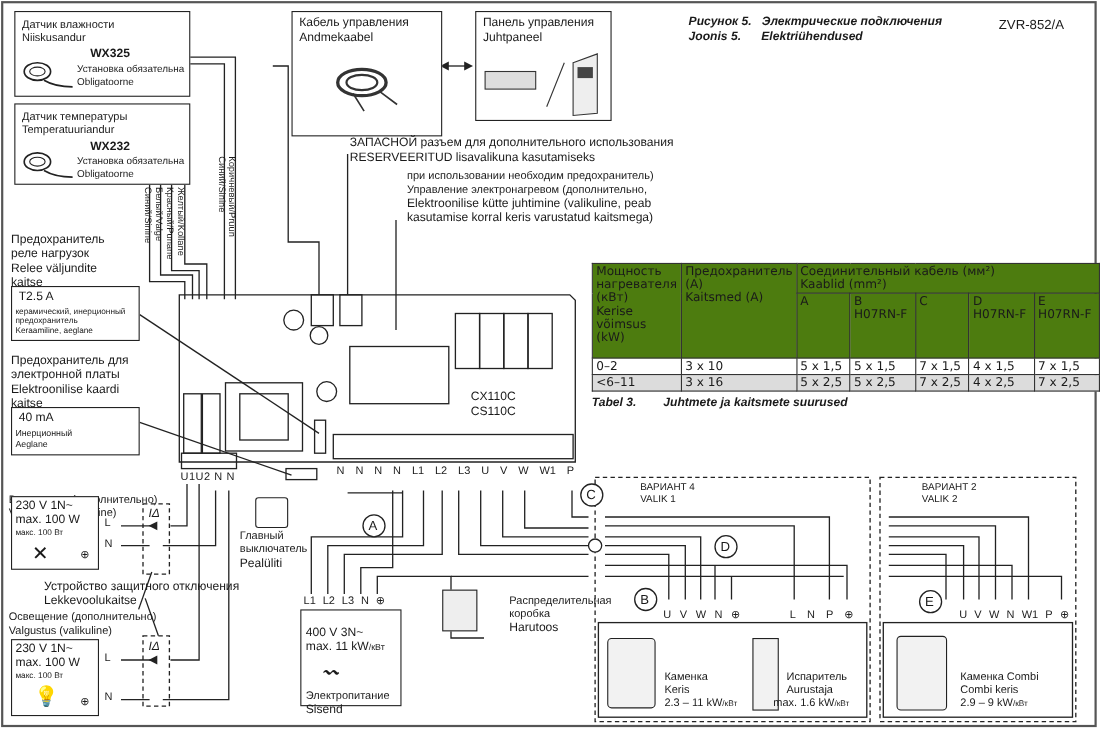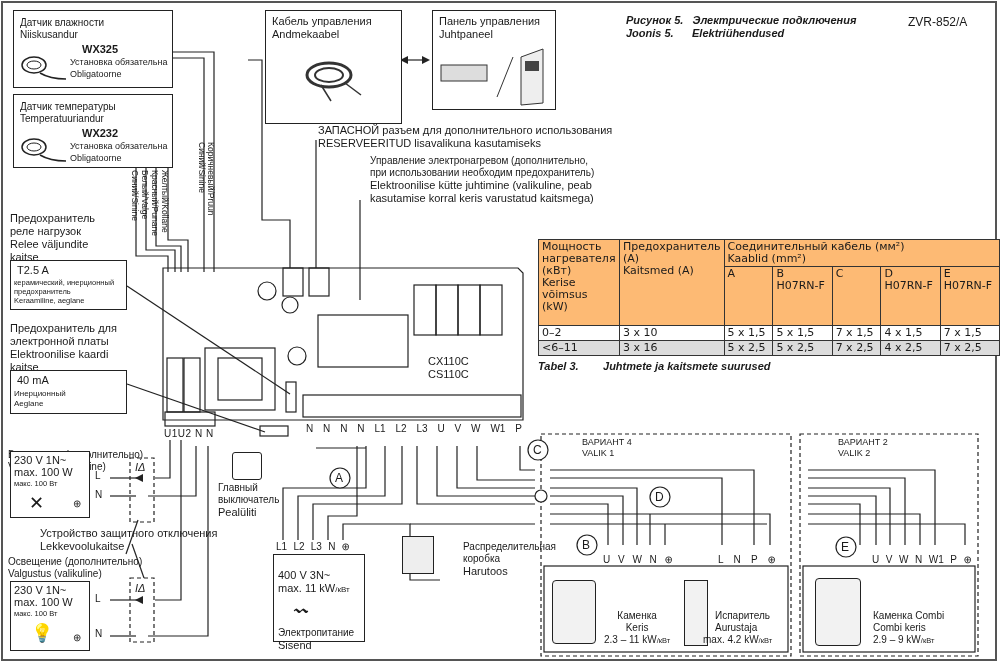--- a/index.html
+++ b/index.html
@@ -14,21 +14,21 @@
   .t9  { font-size:9px; line-height:11px; }
   .t12 { font-size:12px; line-height:14px; }
   .bold { font-weight:bold; }
   .ital { font-style:italic; }
   .vlabel { position:absolute; writing-mode:vertical-rl; font-size:8.5px; line-height:9px; white-space:nowrap; }
   svg.wires { position:absolute; left:0; top:0; }
   table.spec { position:absolute; left:538px; top:239px; border-collapse:collapse;
                font-size:11px; line-height:12px; font-family:"DejaVu Sans", sans-serif; }
   table.spec td, table.spec th { border:1.2px solid #333; padding:1px 3px; text-align:left;
                vertical-align:top; font-weight:normal; }
-  table.spec th { background:#fdba74; }
+  table.spec th { background:#4d7c0f; }
   table.spec tr.r0 td { background:#fff; }
   table.spec tr.r1 td { background:#dcdcdc; }
   .caption { position:absolute; font-style:italic; font-weight:bold; font-size:11px; line-height:13px; }
 </style>
 </head>
 <body>
 
 <div class="frame"></div>
 
 <svg class="wires" width="1000" height="664">
@@ -197,22 +197,22 @@
       <path d="M82 10 L104 2 L104 56 L82 58 Z" fill="#eee" stroke="#333"></path>
       <rect x="86" y="14" width="14" height="10" fill="#444"></rect>
     </svg>
 </div>
 
 <div class="abs t11" style="left:318px;top:124px;">
   <div>ЗАПАСНОЙ разъем для дополнительного использования</div>
   <div>RESERVEERITUD lisavalikuna kasutamiseks</div>
 </div>
 <div class="abs" style="left:370px;top:155px;">
+  <div class="t10">при использовании необходим предохранитель)</div>
   <div class="t10">Управление электронагревом (дополнительно,</div>
-  <div class="t10">при использовании необходим предохранитель)</div>
   <div class="t11">Elektroonilise kütte juhtimine (valikuline, peab</div>
   <div class="t11">kasutamise korral keris varustatud kaitsmega)</div>
 </div>
 
 <div class="abs t11" style="left:10px;top:212px;">
   <div>Предохранитель</div>
   <div>реле нагрузок</div>
   <div>Relee väljundite</div>
   <div>kaitse</div>
 </div>
@@ -345,29 +345,29 @@
   <span>⊕</span>
 </div>
 <div class="abs t10" style="left:718px;top:554px;width:58px;display:flex;justify-content:space-between;">
   <span>L</span>
   <span>N</span>
   <span>P</span>
   <span>⊕</span>
 </div>
 <div class="abs" style="left:552px;top:580px;width:42px;height:62px;border:1.5px solid #222;border-radius:4px;background:#f2f2f2;"></div>
 <div class="abs" style="left:684px;top:580px;width:22px;height:64px;border:1.5px solid #222;background:#f2f2f2;"></div>
-<div class="abs t10" style="left:604px;top:610px;text-align:center;">
+<div class="abs t10" style="left:604px;top:610px;">
   <div>Каменка</div>
   <div>Keris</div>
   <div style="white-space:nowrap;"><span>2.3 – 11 kW</span><span style="font-size:7.5px;">/кВт</span></div>
 </div>
 <div class="abs t10" style="left:715px;top:610px;text-align:left;">
   <div>Испаритель</div>
   <div>Aurustaja</div>
-  <div style="white-space:nowrap;margin-left:-12px;"><span>max. 4.2 kW</span><span style="font-size:7.5px;">/кВт</span></div>
+  <div style="white-space:nowrap;margin-left:-12px;"><span>max. 1.6 kW</span><span style="font-size:7.5px;">/кВт</span></div>
 </div>
 
 <div class="abs t9" style="left:838px;top:437px;">
   <div>ВАРИАНТ 2</div>
   <div>VALIK 2</div>
 </div>
 <div class="abs t10" style="left:872px;top:554px;width:100px;display:flex;justify-content:space-between;">
   <span>U</span>
   <span>V</span>
   <span>W</span>

